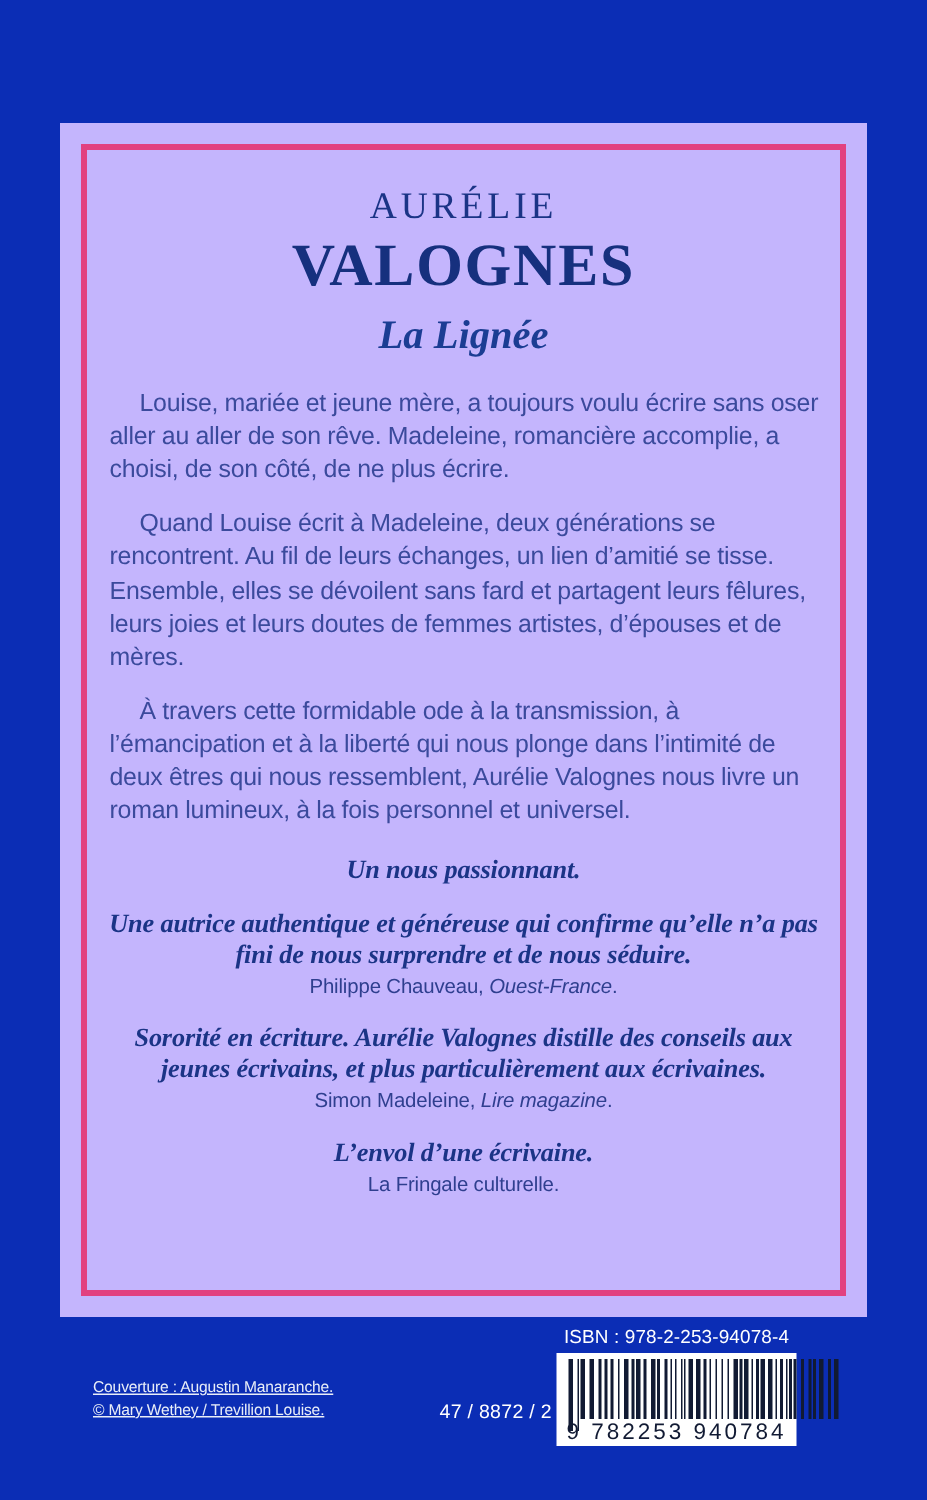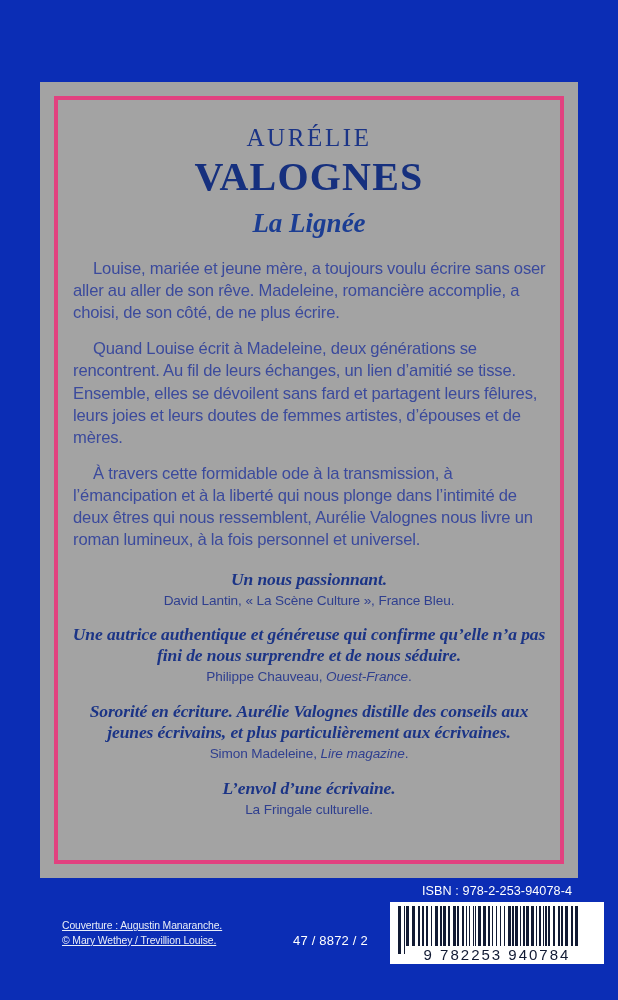--- a/index.html
+++ b/index.html
@@ -22,21 +22,21 @@
     box-sizing: border-box;
   }
 
   
   .panel {
     position: absolute;
     left: 40px;
     top: 82px;
     width: 538px;
     height: 796px;
-    background: #a3a3a3;
+    background: #c4b5fd;
     box-sizing: border-box;
   }
 
   
   .panel-rule {
     position: absolute;
     left: 14px;
     top: 14px;
     right: 14px;
     bottom: 14px;
@@ -179,23 +179,23 @@
     font-family: "Liberation Sans", sans-serif;
     font-size: 13px;
     color: #ffffff;
     letter-spacing: 0.2px;
     white-space: nowrap;
   }
 
   
   .barcode-block {
     position: absolute;
-    left: 390px;
+    left: 371px;
     top: 6px;
-    width: 214px;
+    width: 160px;
   }
 
   .isbn-line {
     font-family: "Liberation Sans", sans-serif;
     font-size: 12.6px;
     color: #ffffff;
     text-align: center;
     letter-spacing: 0.1px;
     margin-bottom: 4px;
     white-space: nowrap;
@@ -261,21 +261,20 @@
       <div class="synopsis">
         <p>Louise, mariée et jeune mère, a toujours voulu écrire sans oser aller au aller de son rêve. Madeleine, romancière accomplie, a choisi, de son côté, de ne plus écrire.</p>
         <p>Quand Louise écrit à Madeleine, deux générations se rencontrent. Au fil de leurs échanges, un lien d’amitié se tisse. Ensemble, elles se dévoilent sans fard et partagent leurs fêlures, leurs joies et leurs doutes de femmes artistes, d’épouses et de mères.</p>
         <p>À travers cette formidable ode à la transmission, à l’émancipation et à la liberté qui nous plonge dans l’intimité de deux êtres qui nous ressemblent, Aurélie Valognes nous livre un roman lumineux, à la fois personnel et universel.</p>
       </div>
 
       <div class="quotes">
 
         <div class="quote-group">
           <div class="quote-text">Un nous passionnant.</div>
-          <div class="quote-source"><span>David Lantin, « La Scène Culture », France Bleu.</span><em></em><span></span></div>
         </div>
 
         <div class="quote-group">
           <div class="quote-text">Une autrice authentique et généreuse qui confirme qu’elle n’a pas fini de nous surprendre et de nous séduire.</div>
           <div class="quote-source"><span>Philippe Chauveau, </span><em>Ouest-France</em><span>.</span></div>
         </div>
 
         <div class="quote-group">
           <div class="quote-text">Sororité en écriture. Aurélie Valognes distille des conseils aux jeunes écrivains, et plus particulièrement aux écrivaines.</div>
           <div class="quote-source"><span>Simon Madeleine, </span><em>Lire magazine</em><span>.</span></div>

